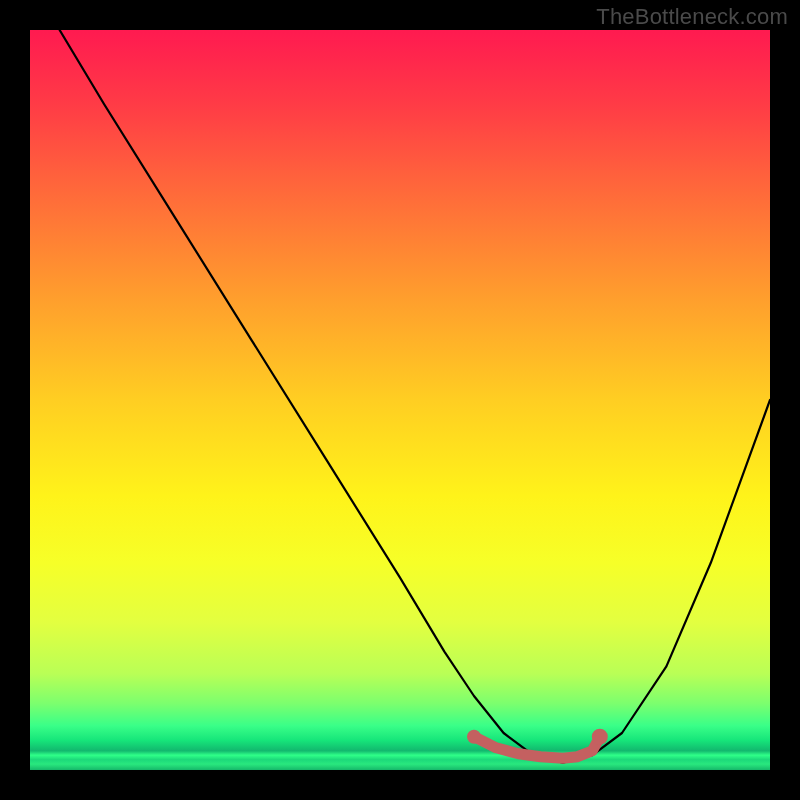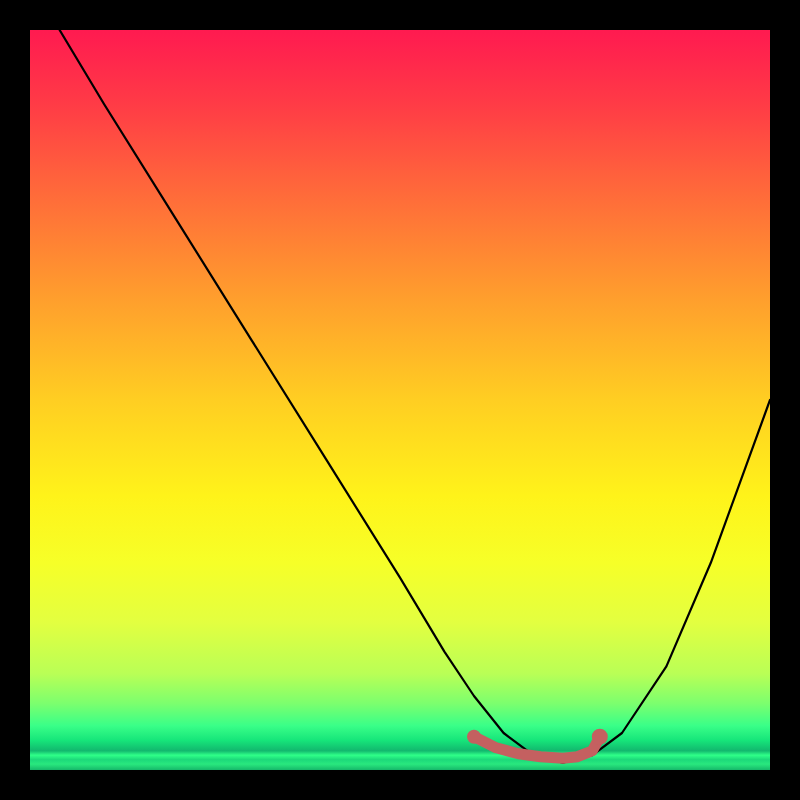--- a/index.html
+++ b/index.html
@@ -66,20 +66,21 @@
     left: 0;
     top: 0;
     width: 100%;
     height: 100%;
   }
 </style>
 </head>
 <body>
 
 <div class="container">
+  <div class="watermark">TheBottleneck.com</div>
 
   <div class="plot-area">
     <div class="gradient-bg"></div>
 
     <svg class="curve-svg" viewBox="0 0 740 740" preserveAspectRatio="none">
       <g>
         <path id="curve-path" fill="none" stroke="#000" stroke-width="2.2" stroke-linecap="round" stroke-linejoin="round" d="M29.60 0.00 L74.00 74.00 L148.00 192.40 L222.00 310.80 L296.00 429.20 L370.00 547.60 L414.40 621.60 L444.00 666.00 L473.60 703.00 L503.20 725.20 L532.80 732.60 L562.40 725.20 L592.00 703.00 L636.40 636.40 L680.80 532.80 L740.00 370.00"></path>
       </g>
       <g>
         <path id="marker-path" fill="none" stroke="#c46060" stroke-width="11" stroke-linecap="round" stroke-linejoin="round" d="M444.00 706.70 L466.20 717.80 L488.40 723.72 L510.60 726.68 L532.80 728.16 L547.60 726.68 L562.40 720.76 L569.80 706.70"></path>

